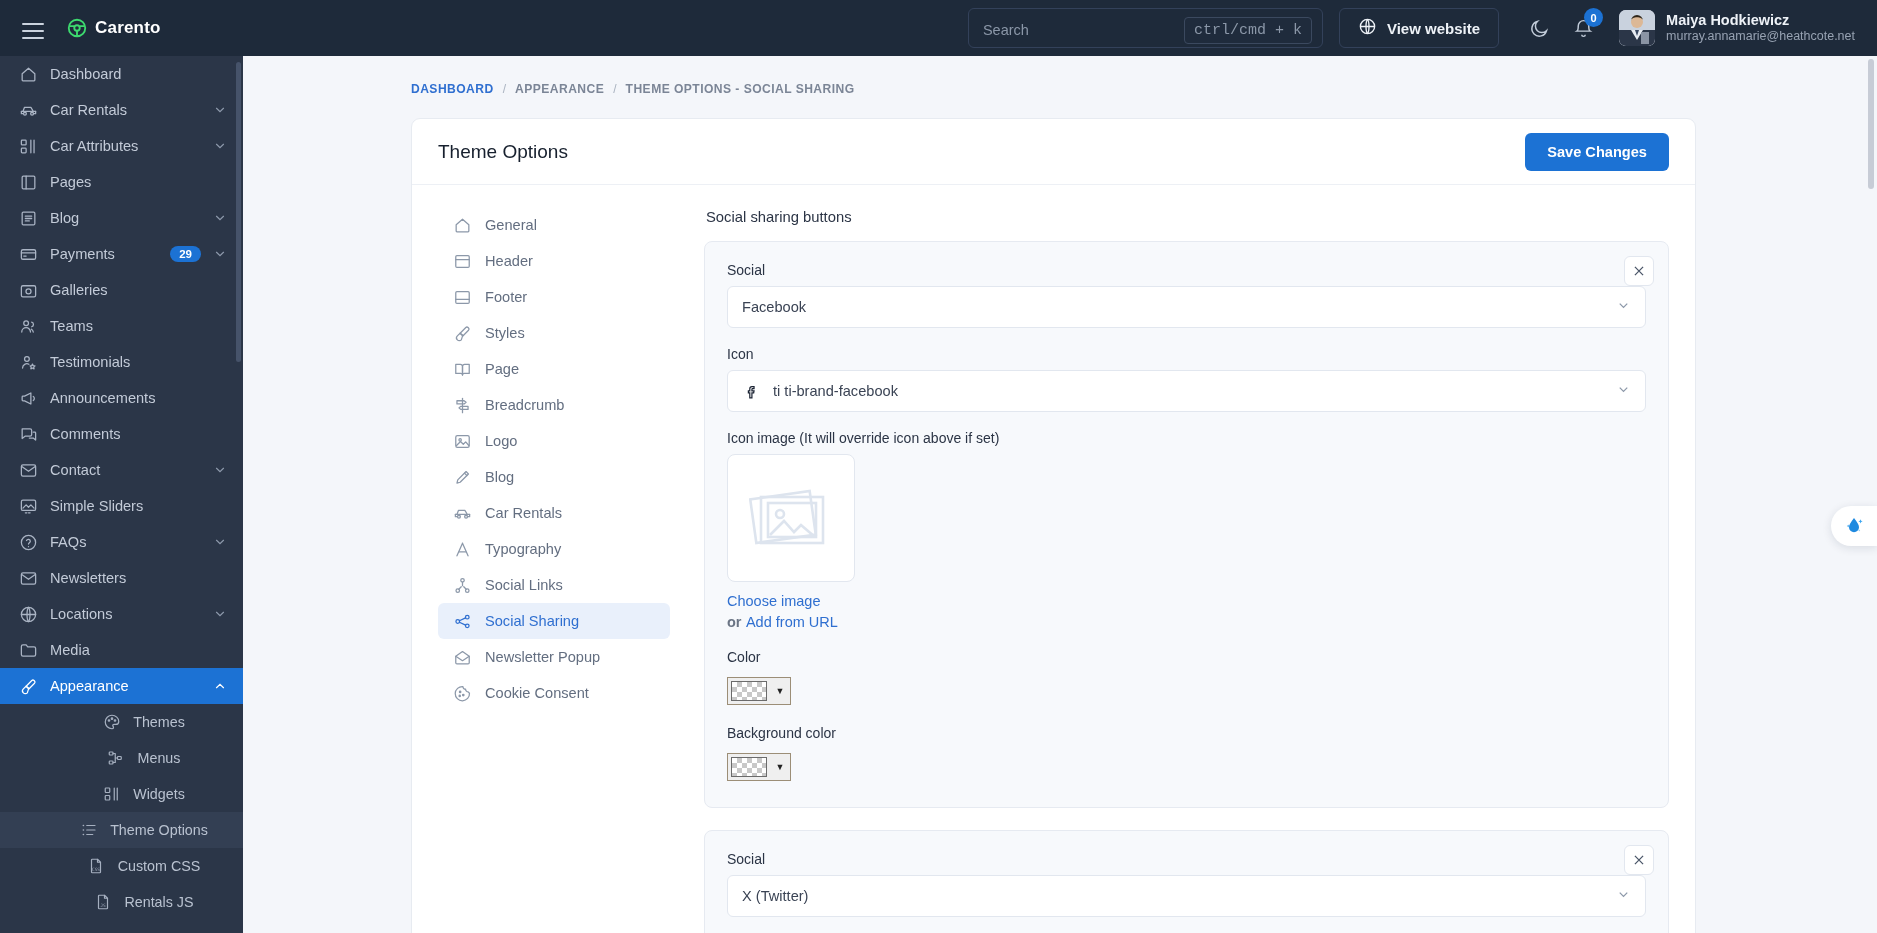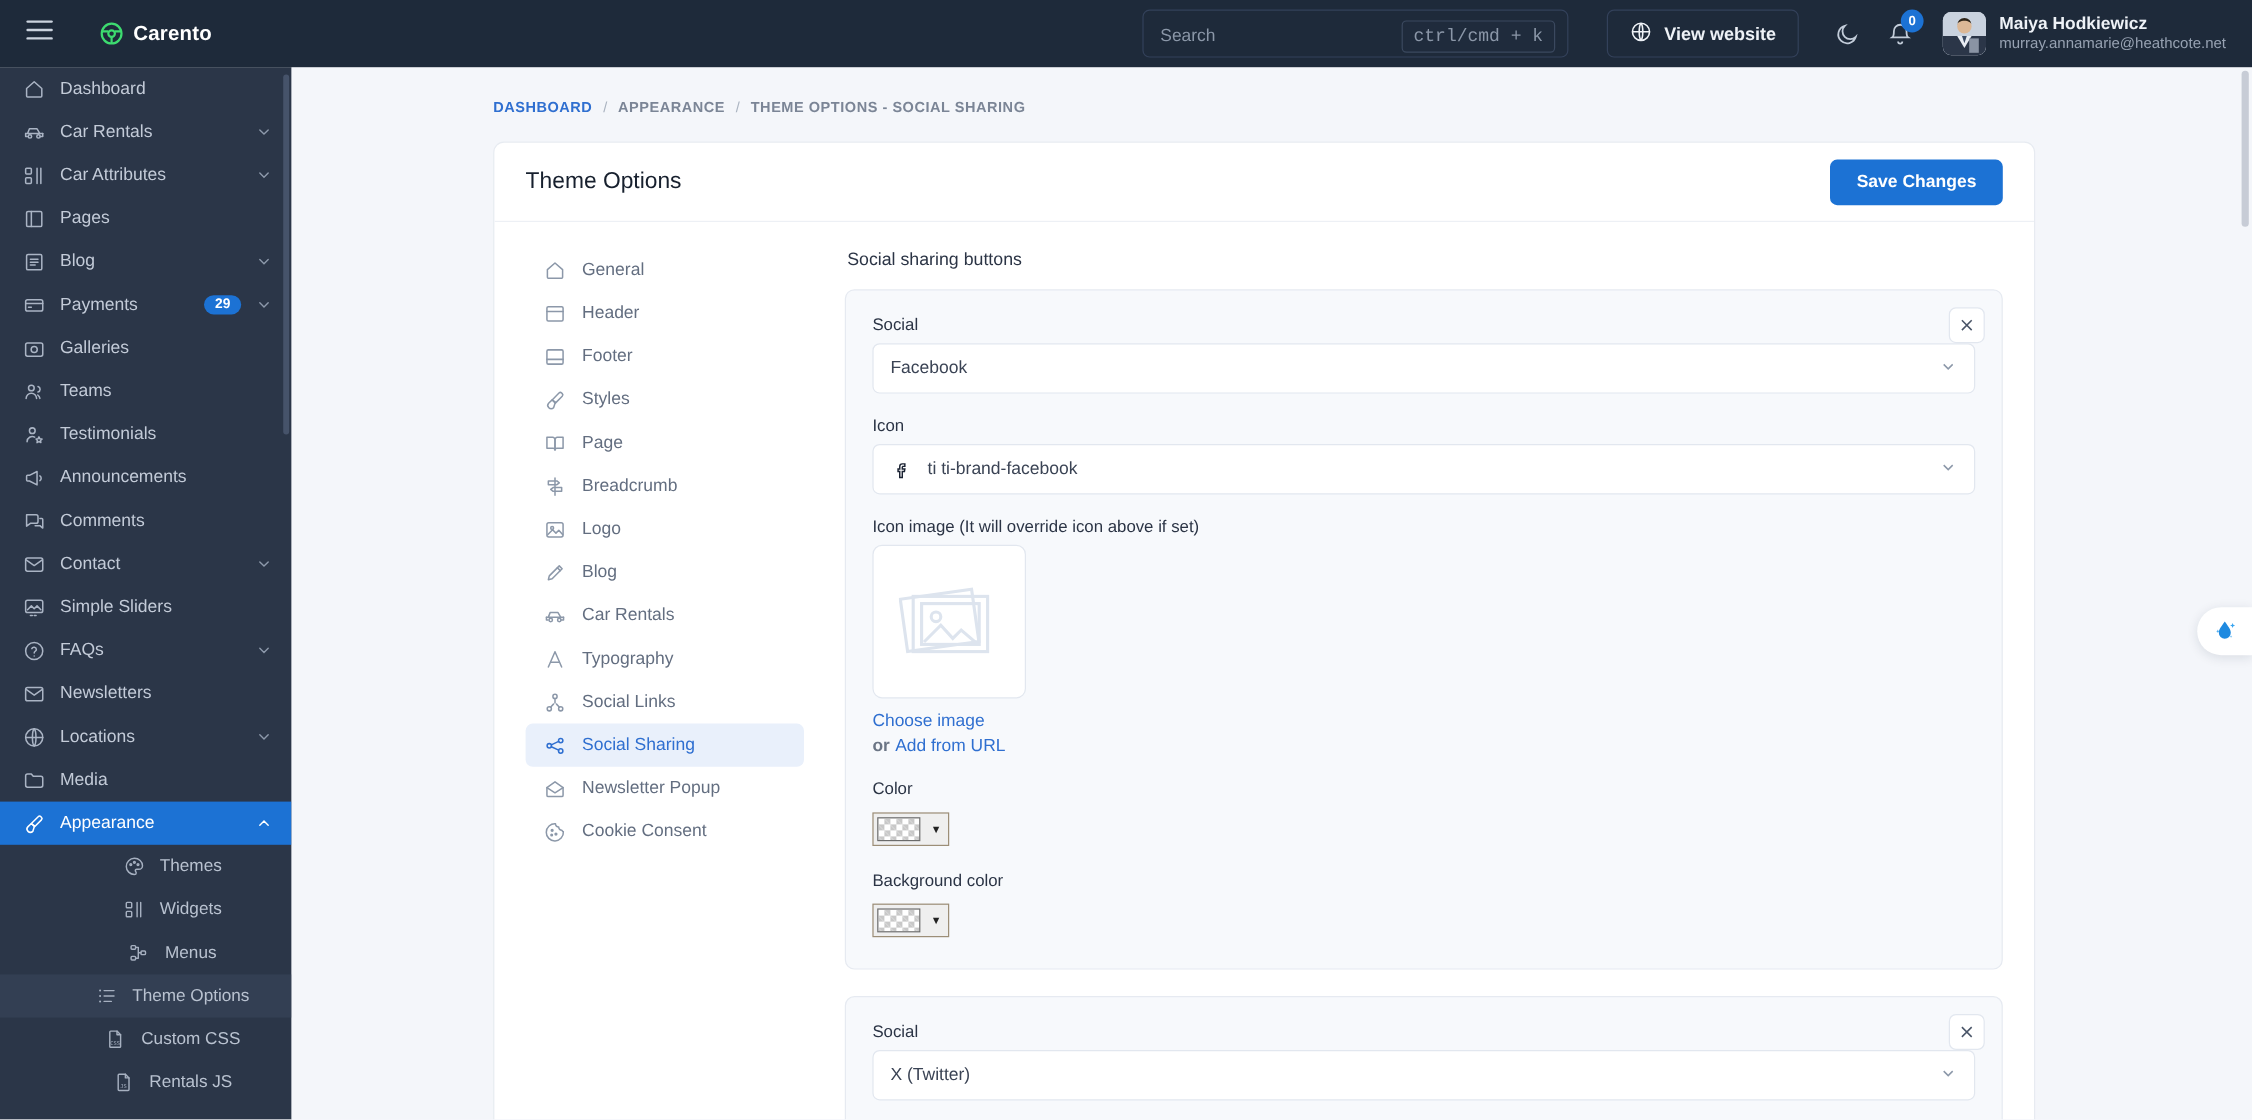--- a/index.html
+++ b/index.html
@@ -9,42 +9,42 @@
     background: #f4f6fa;
     overflow: hidden;
   }
   .app { position: relative; width: 1877px; height: 933px; display: flex; flex-direction: column; }
 
   
   .topbar {
     height: 56px; background: #1e2a3a; flex: 0 0 56px;
     display: flex; align-items: center; position: relative; z-index: 30;
   }
-  .tb-left { width: 243px; display: flex; align-items: flex-start; gap: 38px; padding-left: 22px; flex:0 0 243px;}
+  .tb-left { width: 243px; display: flex; align-items: flex-end; gap: 22px; padding-left: 22px; flex:0 0 243px;}
   .hamburger { width: 22px; height: 16px; display:flex; flex-direction:column; justify-content:space-between; cursor:pointer;}
   .hamburger i { display:block; height:2px; background:#cbd3de; border-radius:2px; }
   .brand { display:flex; align-items:center; gap:7px; }
   .brand .logo { width:22px; height:22px; }
   .brand .name { color:#fff; font-size:17px; font-weight:700; letter-spacing:.2px; }
 
   .tb-spacer { flex: 1 1 auto; }
 
   .search-box {
     width: 355px; height: 40px; border:1px solid #33415a; border-radius:6px;
     display:flex; align-items:center; justify-content:space-between; padding: 4px 10px 0 14px;
     background: transparent;
   }
   .search-box .ph { color:#8b97a8; font-size:14.5px; }
   .search-kbd {
     border:1px solid #3b495f; border-radius:4px; color:#8b97a8; font-size:15px;
     padding: 4px 9px; font-family:"Liberation Mono", monospace; background:#23304250;
   }
 
   .view-site {
-    margin-left: 32px; height:40px; border:1px solid #33415a; border-radius:6px;
+    margin-left: 16px; height:40px; border:1px solid #33415a; border-radius:6px;
     display:flex; align-items:center; gap:10px; padding: 0 18px; color:#eef2f7; font-size:15px; font-weight:600;
     cursor:pointer;
   }
 
   .tb-icon { width:36px; height:36px; display:flex; align-items:center; justify-content:center; color:#c2ccd9; cursor:pointer; }
   .moon-wrap { margin-left: 22px; }
   .bell-wrap { position:relative; margin-left: 8px; }
   .bell-badge {
     position:absolute; top:-2px; right:-2px; min-width:19px; height:19px; border-radius:10px;
     background:#1c72d4; color:#fff; font-size:11px; font-weight:700;
@@ -443,37 +443,37 @@
                 <circle cx="8" cy="10" r="1"></circle>
                 <circle cx="12" cy="7.5" r="1"></circle>
                 <circle cx="16" cy="10" r="1"></circle>
               </svg>
             </span>
             <span>Themes</span>
           </div>
           <div class="nav-sub">
             <span class="ic">
               <svg width="18" height="18" viewBox="0 0 24 24" fill="none" stroke="currentColor" stroke-width="1.6" stroke-linecap="round" stroke-linejoin="round">
-                <rect x="3" y="4" width="6" height="6" rx="1"></rect>
-                <rect x="3" y="14" width="6" height="6" rx="1"></rect>
-                <path d="M15 4v16M19 4v16"></path>
-              </svg>
-            </span>
-            <span>Widgets</span>
-          </div>
-          <div class="nav-sub">
-            <span class="ic">
-              <svg width="18" height="18" viewBox="0 0 24 24" fill="none" stroke="currentColor" stroke-width="1.6" stroke-linecap="round" stroke-linejoin="round">
                 <rect x="3" y="4" width="5" height="4" rx="1"></rect>
                 <rect x="3" y="16" width="5" height="4" rx="1"></rect>
                 <rect x="14" y="10" width="5" height="4" rx="1"></rect>
                 <path d="M8 6h3v6h3M8 18h3v-6"></path>
               </svg>
             </span>
             <span>Menus</span>
+          </div>
+          <div class="nav-sub">
+            <span class="ic">
+              <svg width="18" height="18" viewBox="0 0 24 24" fill="none" stroke="currentColor" stroke-width="1.6" stroke-linecap="round" stroke-linejoin="round">
+                <rect x="3" y="4" width="6" height="6" rx="1"></rect>
+                <rect x="3" y="14" width="6" height="6" rx="1"></rect>
+                <path d="M15 4v16M19 4v16"></path>
+              </svg>
+            </span>
+            <span>Widgets</span>
           </div>
           <div class="nav-sub current">
             <span class="ic">
               <svg width="18" height="18" viewBox="0 0 24 24" fill="none" stroke="currentColor" stroke-width="1.6" stroke-linecap="round" stroke-linejoin="round">
                 <path d="M9 6h11M9 12h11M9 18h8"></path>
                 <path d="M4.5 6h.1M4.5 12h.1M4.5 18h.1" stroke-width="2.2"></path>
               </svg>
             </span>
             <span>Theme Options</span>
           </div>

